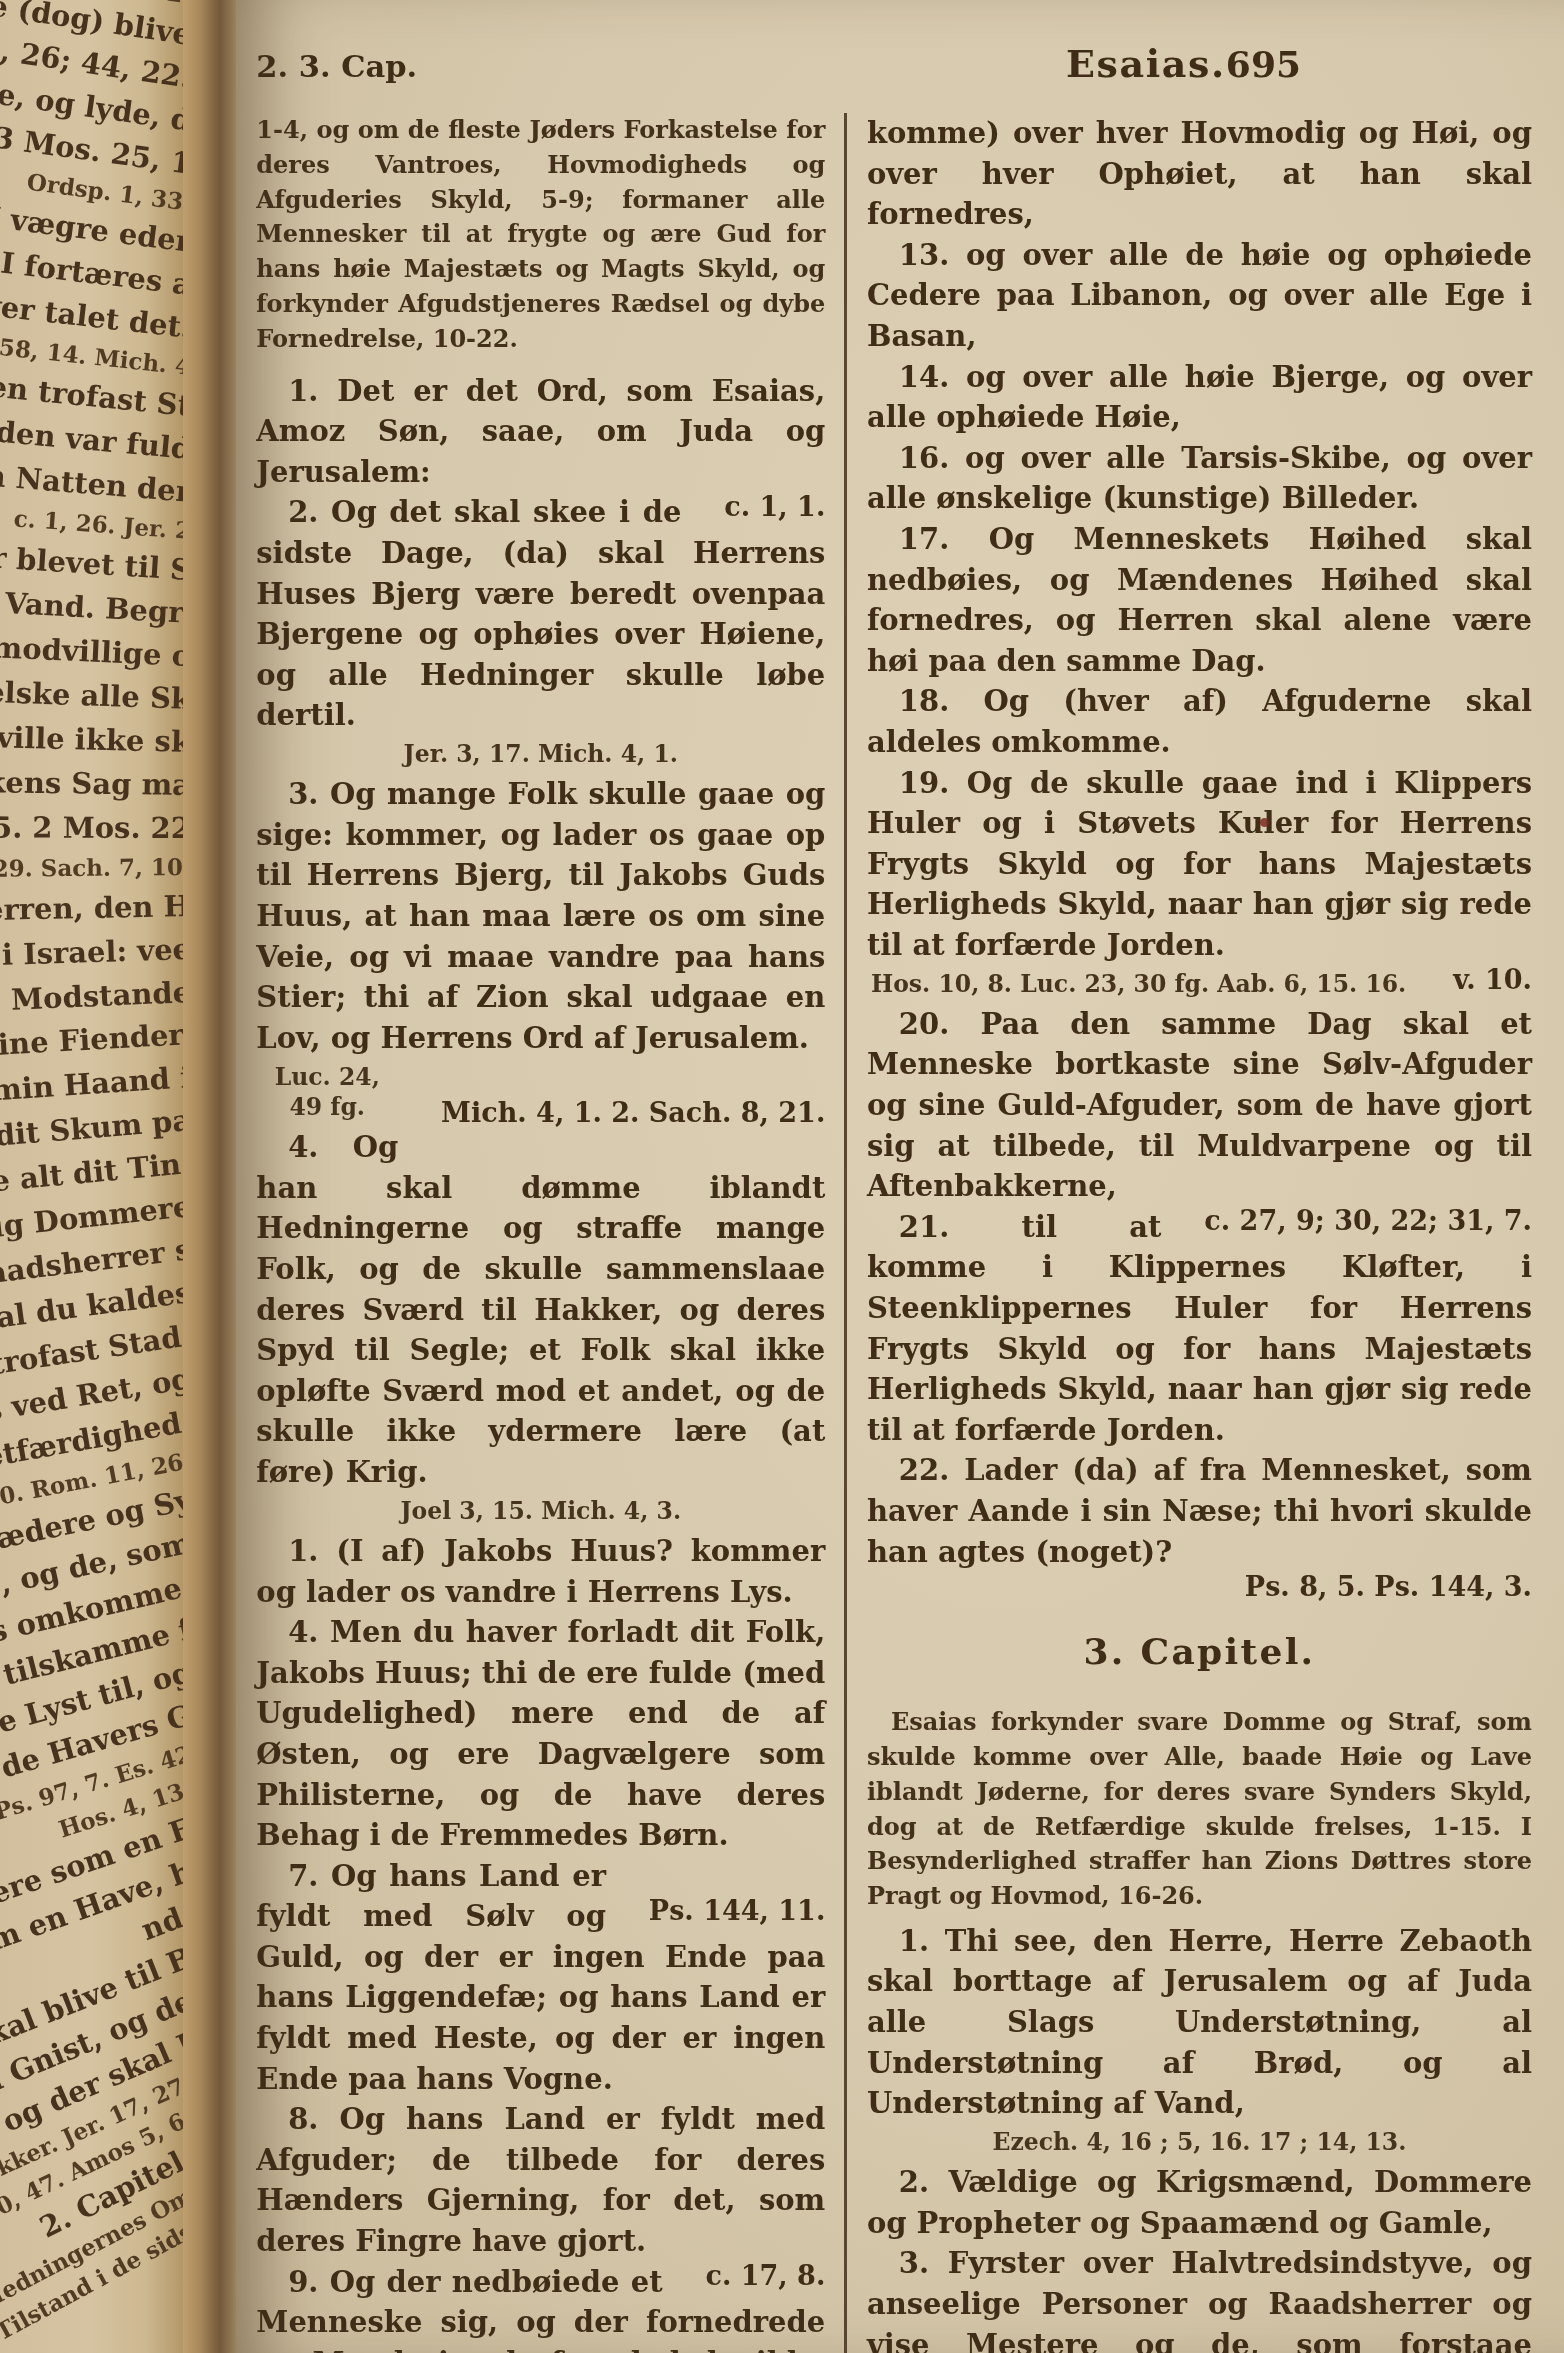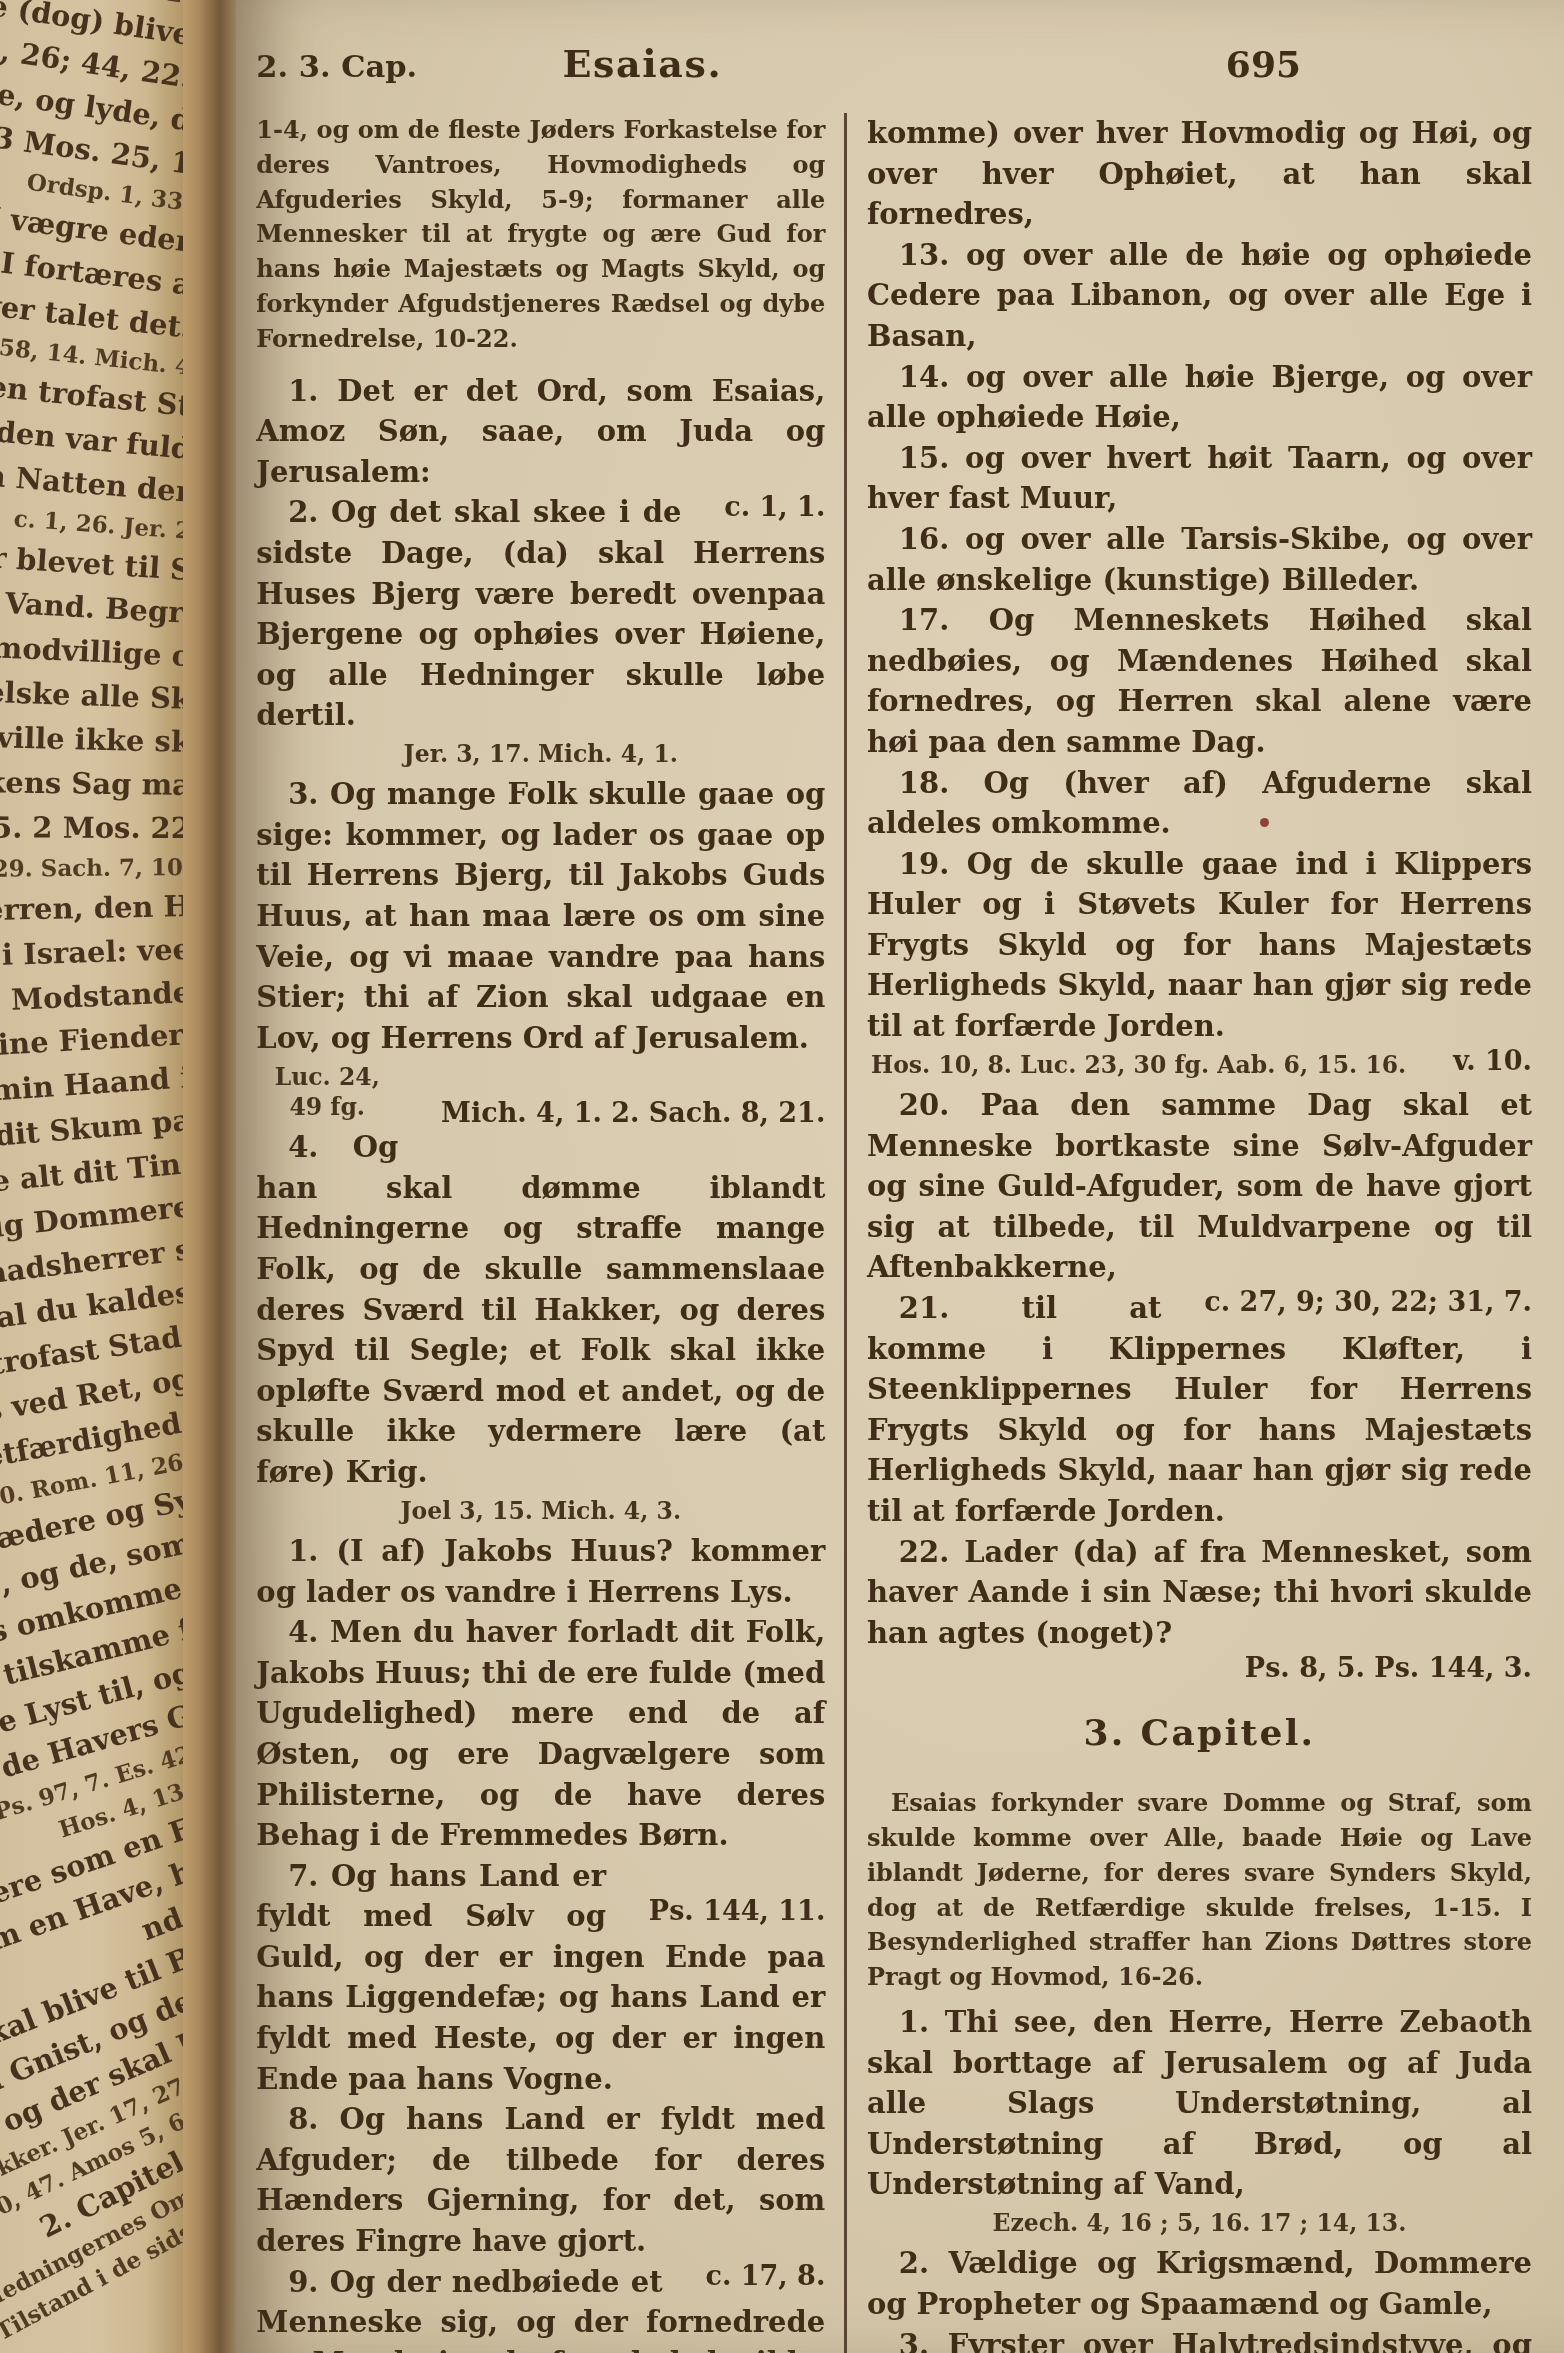--- a/index.html
+++ b/index.html
@@ -28,21 +28,21 @@
   
   .page{
     position:absolute;left:236px;top:0;width:1329px;height:2354px;box-sizing:border-box;
     background:radial-gradient(ellipse at 58% 38%, #ddd0b6 0%, #d7c9ad 55%, #cbbb9c 100%);
     box-shadow:inset 55px 0 70px -35px rgba(70,48,24,.5);
     padding:41px 33px 0 20.3px;
     color:#402d18;
   }
   .pg-header{display:flex;align-items:baseline;}
   .h-left{width:24%;font-weight:700;font-size:30.5px;}
-  .h-center{flex:1;text-align:left;font-weight:700;font-size:38px;letter-spacing:1.6px;}
+  .h-center{flex:1;text-align:right;font-weight:700;font-size:38px;letter-spacing:1.6px;}
   .h-right{width:24%;text-align:left;font-weight:700;font-size:36px;}
   .columns{display:flex;margin-top:27px;}
   .col-left{width:588px;padding-right:19px;box-sizing:border-box;}
   .divider{width:2.3px;background:#4c3823;opacity:.9;}
   .col-right{flex:1;padding-left:20.3px;box-sizing:border-box;}
   .chapter-intro{
     font-weight:700;font-size:24px;line-height:1.45;text-align:justify;
     margin:0 0 14px 0;color:#44311c;
   }
   .c3-intro{text-indent:1em;margin:0 0 7px 0;}
@@ -165,21 +165,20 @@
 
     </div>
 
     <div class="divider"></div>
 
     <div class="col-right">
       <p class="verse cont">komme) over hver Hovmodig og Høi, og over hver Ophøiet, at han skal fornedres,</p>
 
       <p class="verse"><span>13. og over alle de høie og ophøiede Cedere paa Libanon, og over alle Ege i Basan,</span></p>
       <p class="verse"><span>14. og over alle høie Bjerge, og over alle ophøiede Høie,</span></p>
-      <p class="verse"><span>15. og over hvert høit Taarn, og over hver fast Muur,</span></p>
       <p class="verse"><span>16. og over alle Tarsis-Skibe, og over alle ønskelige (kunstige) Billeder.</span></p>
       <p class="verse"><span>17. Og Menneskets Høihed skal nedbøies, og Mændenes Høihed skal fornedres, og Herren skal alene være høi paa den samme Dag.</span></p>
       <p class="verse"><span>18. Og (hver af) Afguderne skal aldeles omkomme.</span></p>
 
       <p class="verse"><span>19. Og de skulle gaae ind i Klippers Huler og i Støvets Kuler for Herrens Frygts Skyld og for hans Majestæts Herligheds Skyld, naar han gjør sig rede til at forfærde Jorden.</span><span class="vref">v. 10.</span></p>
       <div class="refline">Hos. 10, 8.   Luc. 23, 30 fg.   Aab. 6, 15. 16.</div>
 
       <p class="verse"><span>20. Paa den samme Dag skal et Menneske bortkaste sine Sølv-Afguder og sine Guld-Afguder, som de have gjort sig at tilbede, til Muldvarpene og til Aftenbakkerne,</span><span class="vref">c. 27, 9; 30, 22; 31, 7.</span></p>
 
       <p class="verse"><span>21. til at komme i Klippernes Kløfter, i Steenklippernes Huler for Herrens Frygts Skyld og for hans Majestæts Herligheds Skyld, naar han gjør sig rede til at forfærde Jorden.</span></p>

